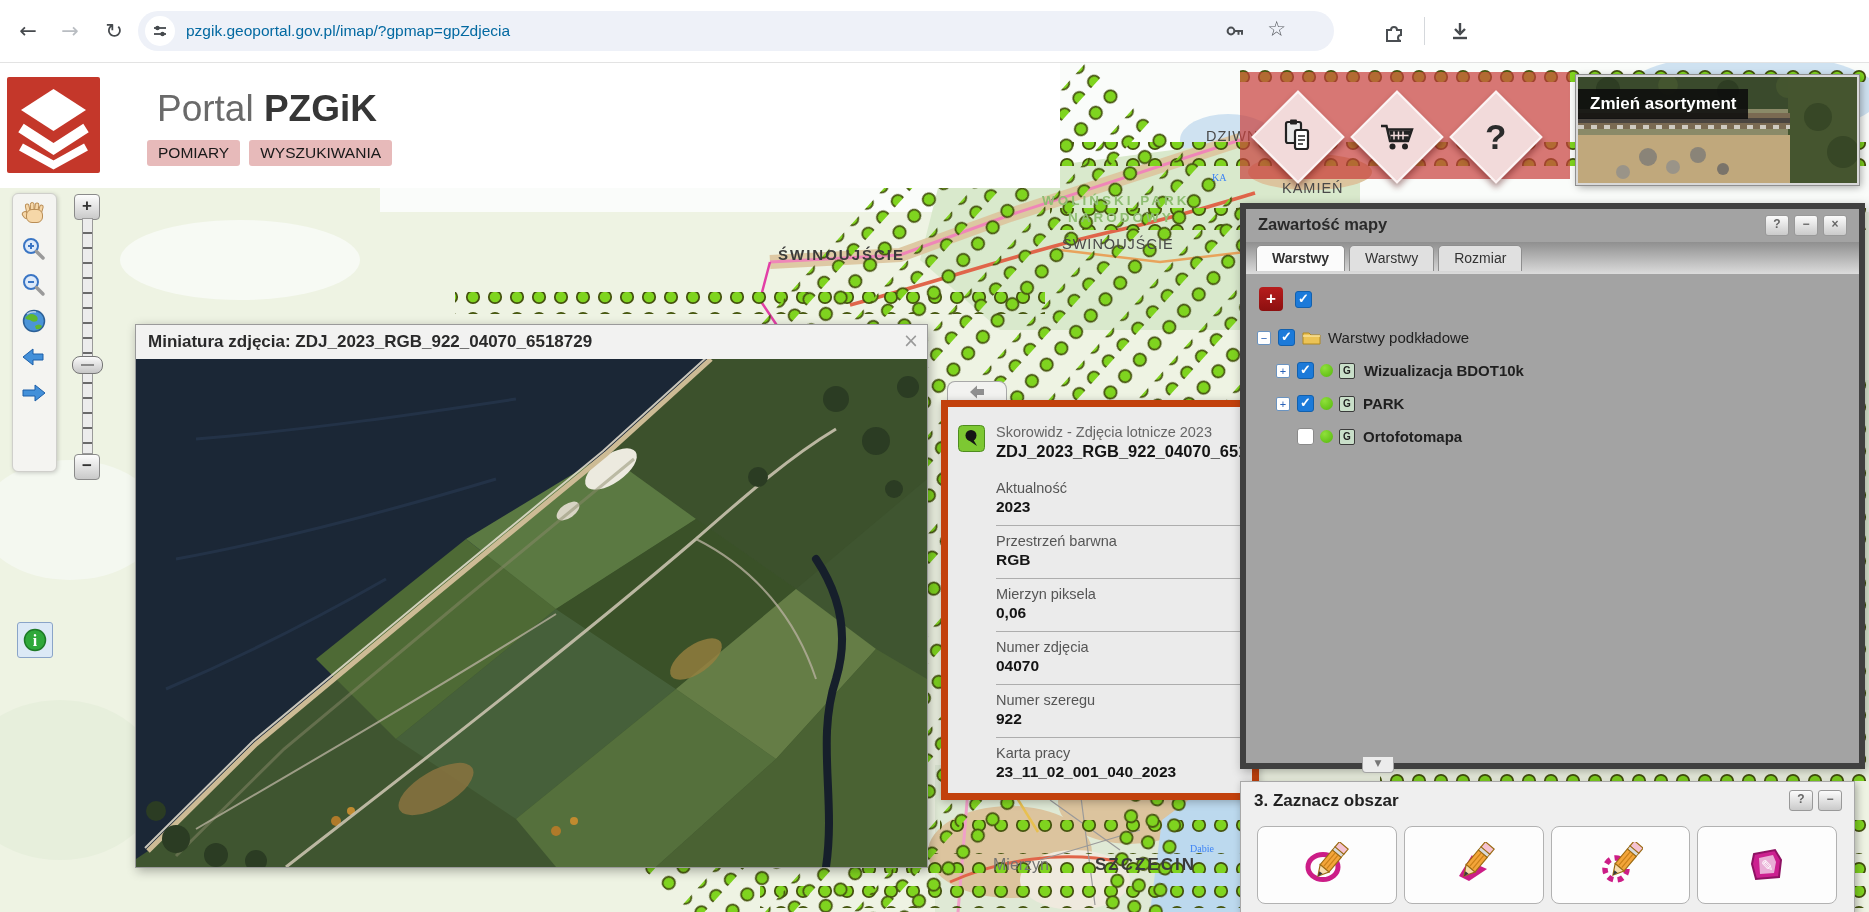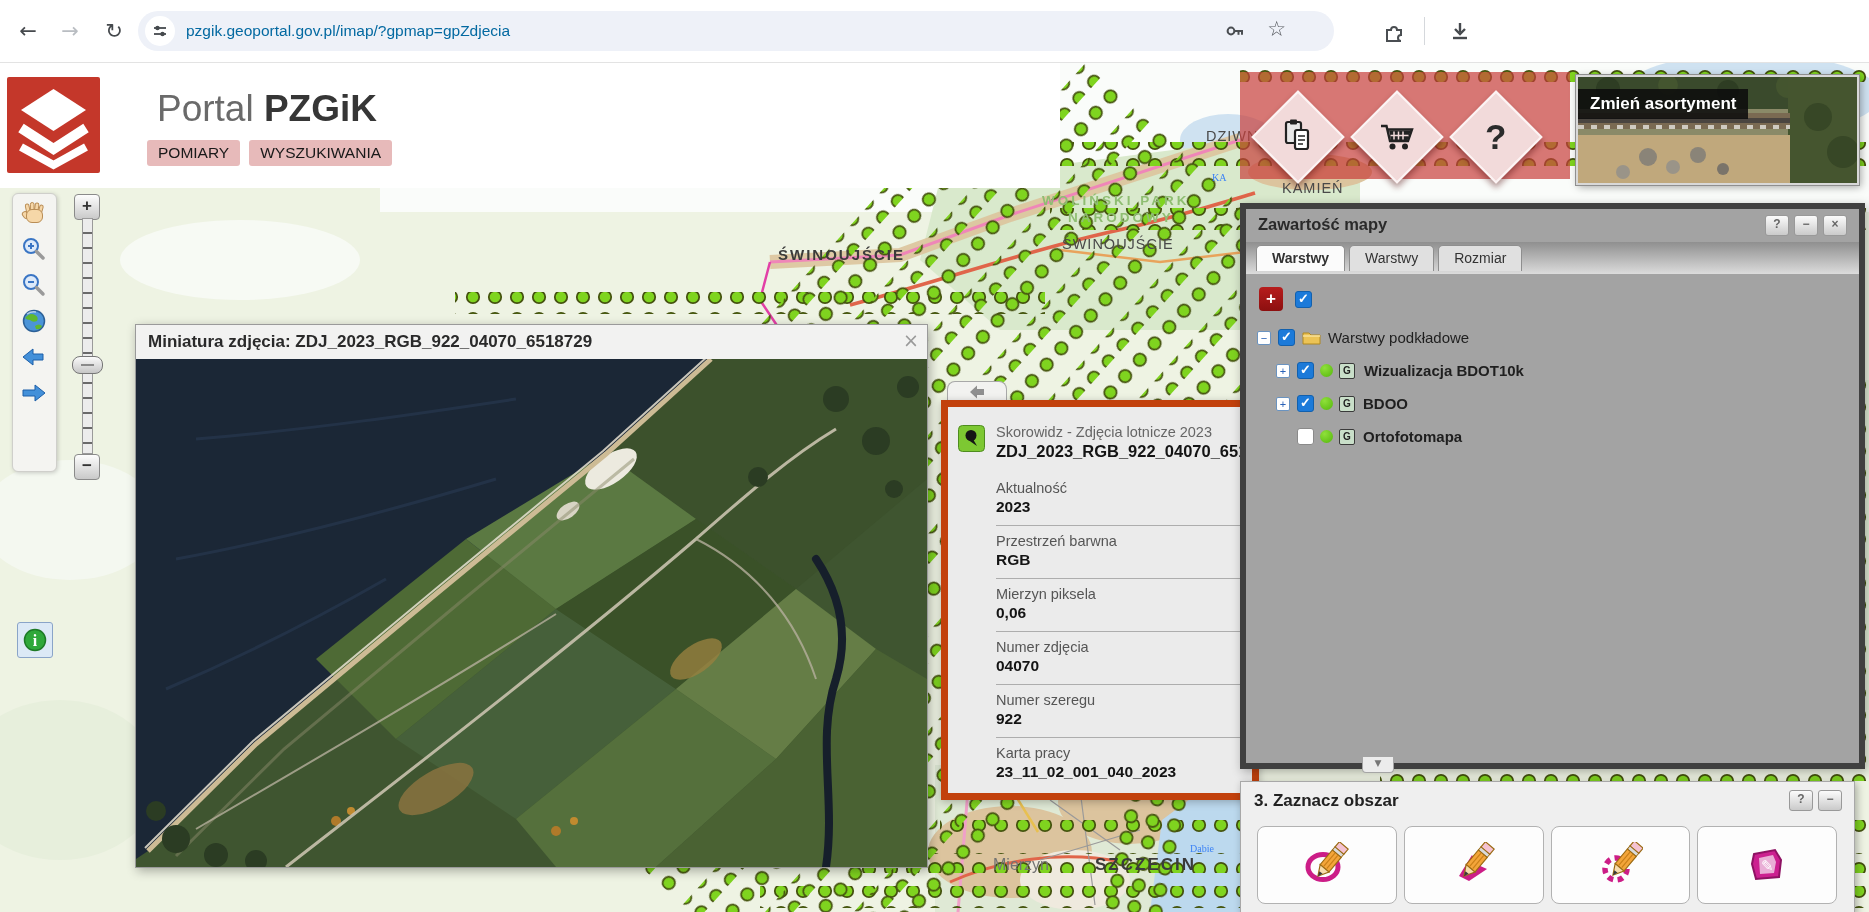--- a/index.html
+++ b/index.html
@@ -463,21 +463,21 @@
       <div class="cb checked" style="margin-left:7px"></div>
       <div class="gdot" style="margin-left:6px"></div>
       <div class="gicon" style="margin-left:6px">G</div>
       <div class="tlabel bold" style="margin-left:9px">Wizualizacja BDOT10k</div>
     </div>
     <div class="trow" style="padding-left:30px">
       <div class="expander">+</div>
       <div class="cb checked" style="margin-left:7px"></div>
       <div class="gdot" style="margin-left:6px"></div>
       <div class="gicon" style="margin-left:6px">G</div>
-      <div class="tlabel bold" style="margin-left:8px">BDOO</div>
+      <div class="tlabel bold" style="margin-left:8px">PARK</div>
     </div>
     <div class="trow" style="padding-left:51px">
       <div class="cb"></div>
       <div class="gdot" style="margin-left:6px"></div>
       <div class="gicon" style="margin-left:6px">G</div>
       <div class="tlabel bold" style="margin-left:8px">Ortofotomapa</div>
     </div>
   </div>
 </div>
 <div class="abs collapse-tab glyph">▼</div>

